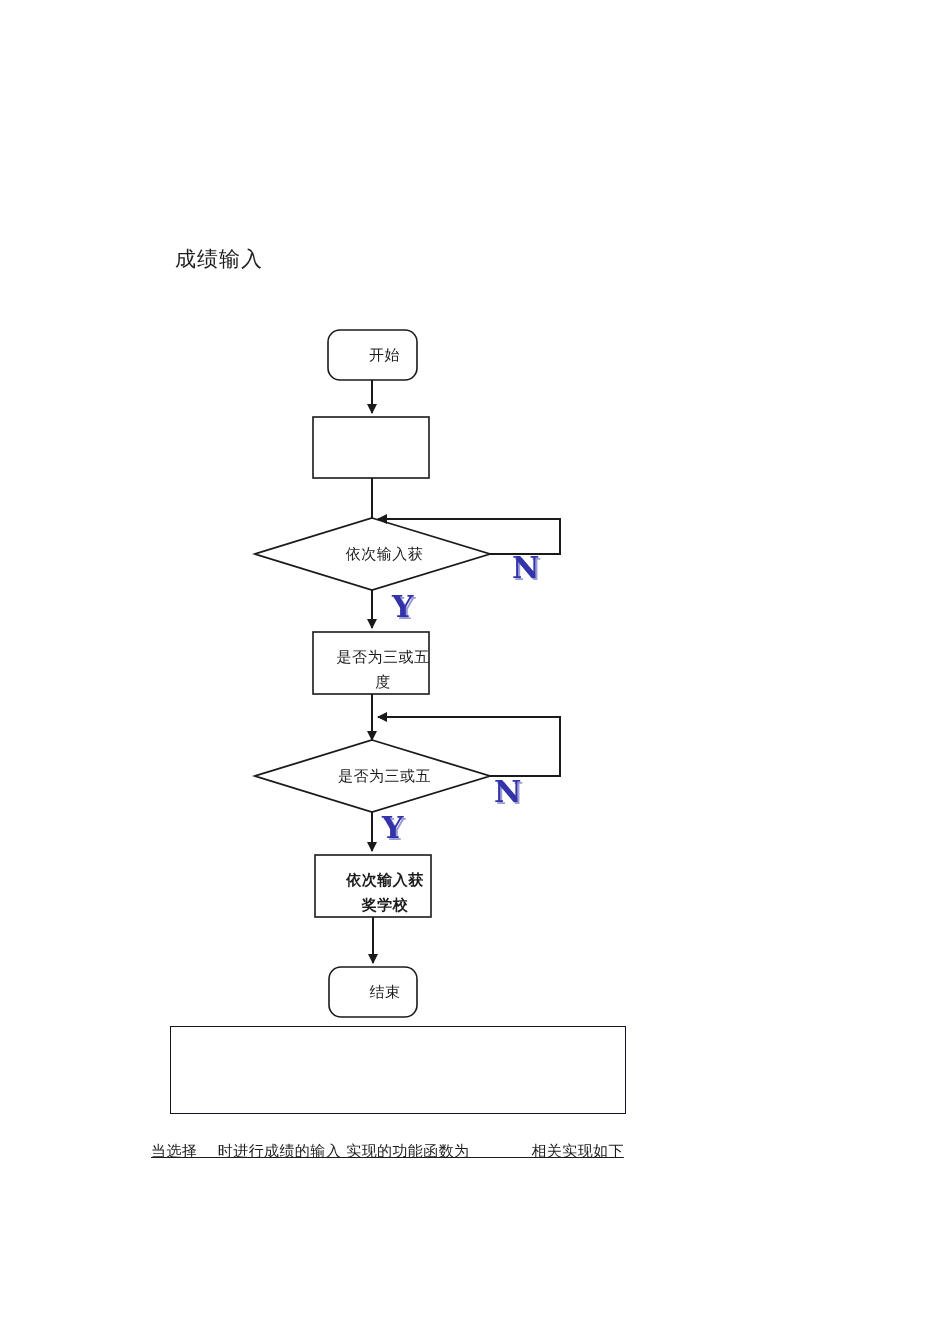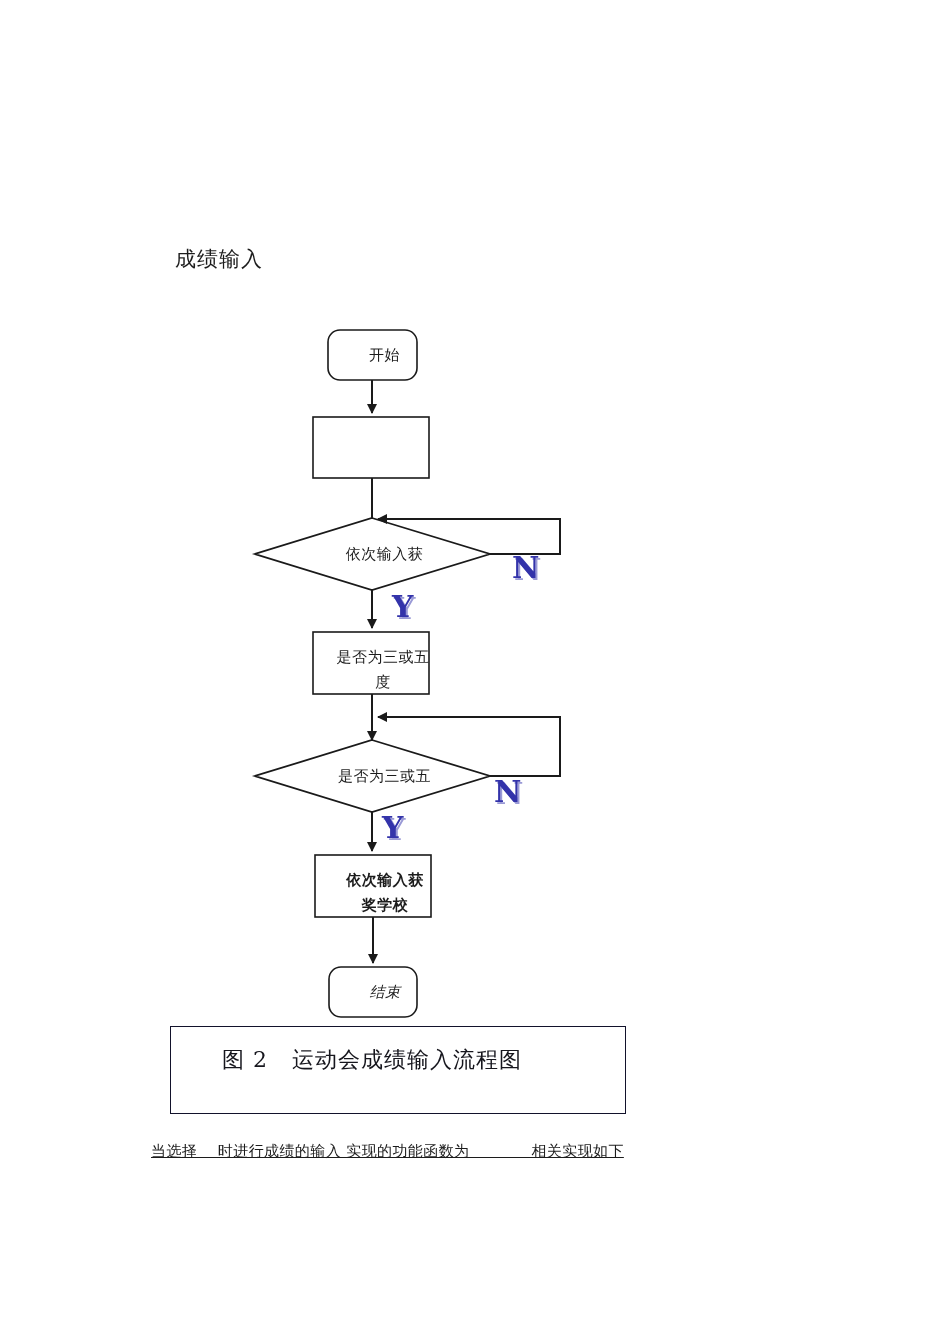--- a/index.html
+++ b/index.html
@@ -153,28 +153,27 @@
   <div class="node-label" style="left:243px; top:542px; width:235px;">依次输入获</div>
 
   <div class="node-label" style="left:301px; top:645px; width:116px;">是否为三或五
 度</div>
 
   <div class="node-label" style="left:243px; top:764px; width:235px;">是否为三或五</div>
 
   <div class="node-label" style="left:303px; top:868px; width:116px;font-weight:bold;">依次输入获
 奖学校</div>
 
-  <div class="node-label" style="left:317px; top:980px; width:88px;font-style:italic;">结束</div>
+  <div class="node-label" style="left:317px; top:980px; width:88px;">结束</div>
 
   <div class="branch-label" style="left:500px; top:553px;">N</div>
 
   <div class="branch-label" style="left:380px; top:592px;">Y</div>
 
   <div class="branch-label" style="left:482px; top:777px;">N</div>
 
   <div class="branch-label" style="left:370px; top:813px;">Y</div>
 
   <div class="caption-box"></div>
-  <div class="caption-text">图 2   运动会成绩输入流程图</div>
 
   <div class="body-text">当选择    时进行成绩的输入 实现的功能函数为            相关实现如下</div>
 
 </div>
 
 </body></html>

